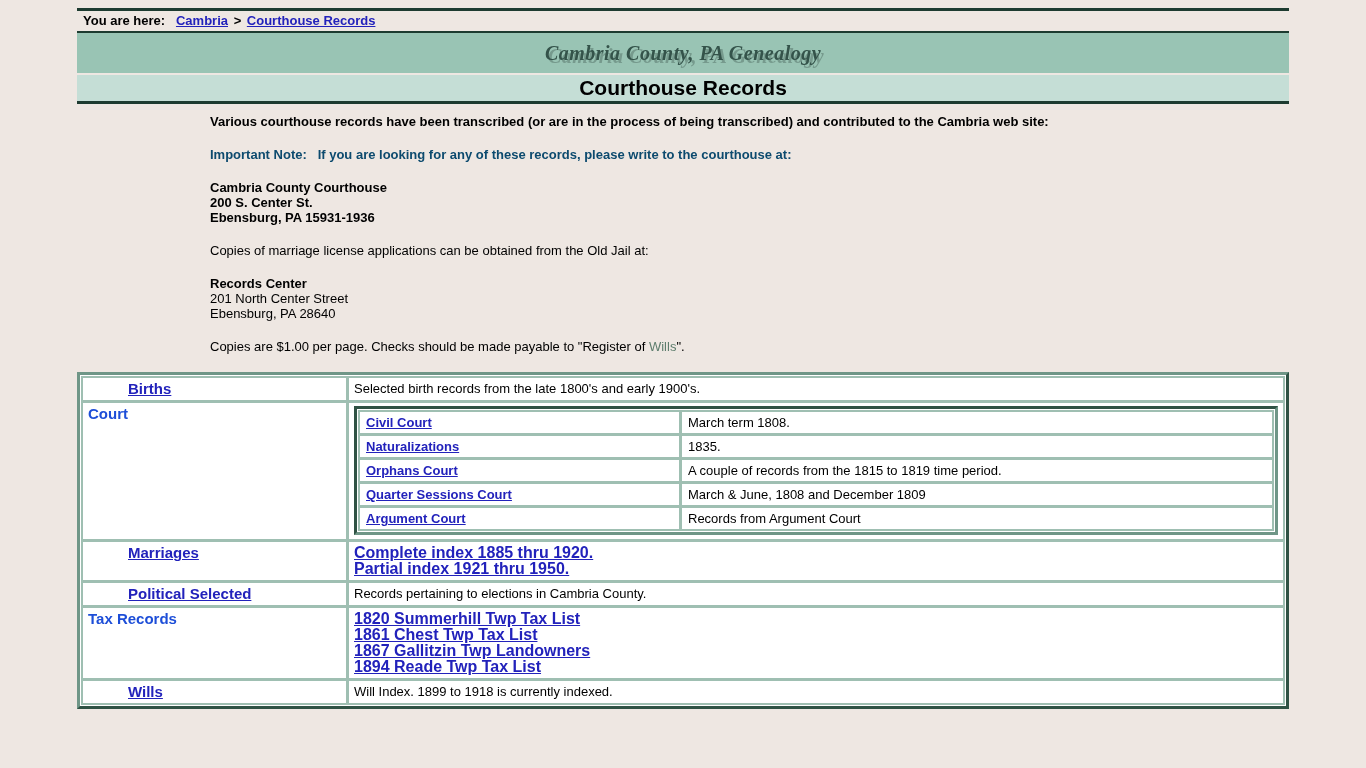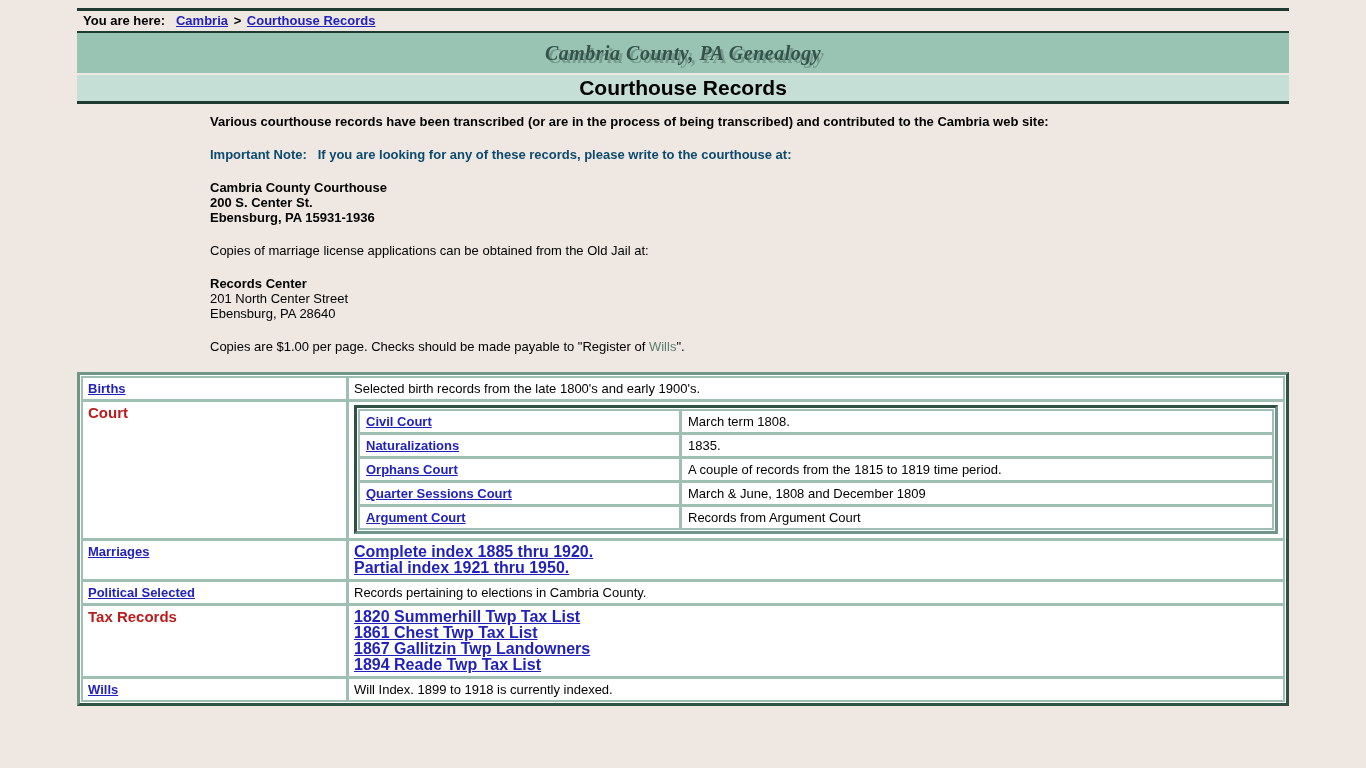--- a/index.html
+++ b/index.html
@@ -118,25 +118,25 @@
     font-weight: bold;
   }
   td.col-rec { width: 253px; }
   td.col-desc { }
 
   td.col-rec a, td.col-desc a {
     color: #2222bb;
     text-decoration: underline;
     font-weight: bold;
   }
-  td.col-rec a { font-size: 13px; }
+  td.col-rec a { font-size: 15px; margin-left: 40px; }
   td.col-rec .plain {
     font-weight: bold;
     font-size: 15px;
-    color: #b91c1c;
+    color: #1d4ed8;
   }
   td.col-desc .lnk-line { display: block; font-size: 13px; }
   td.col-desc .lnk-line a { font-size: 16px; }
 
   
   td.nest-host { padding: 2px 2px 2px 2px; background: #ffffff; }
   .nest-frame {
     border: 3px solid;
     border-color: #2f5244 #6f9687 #6f9687 #2f5244;
     padding: 1px;

